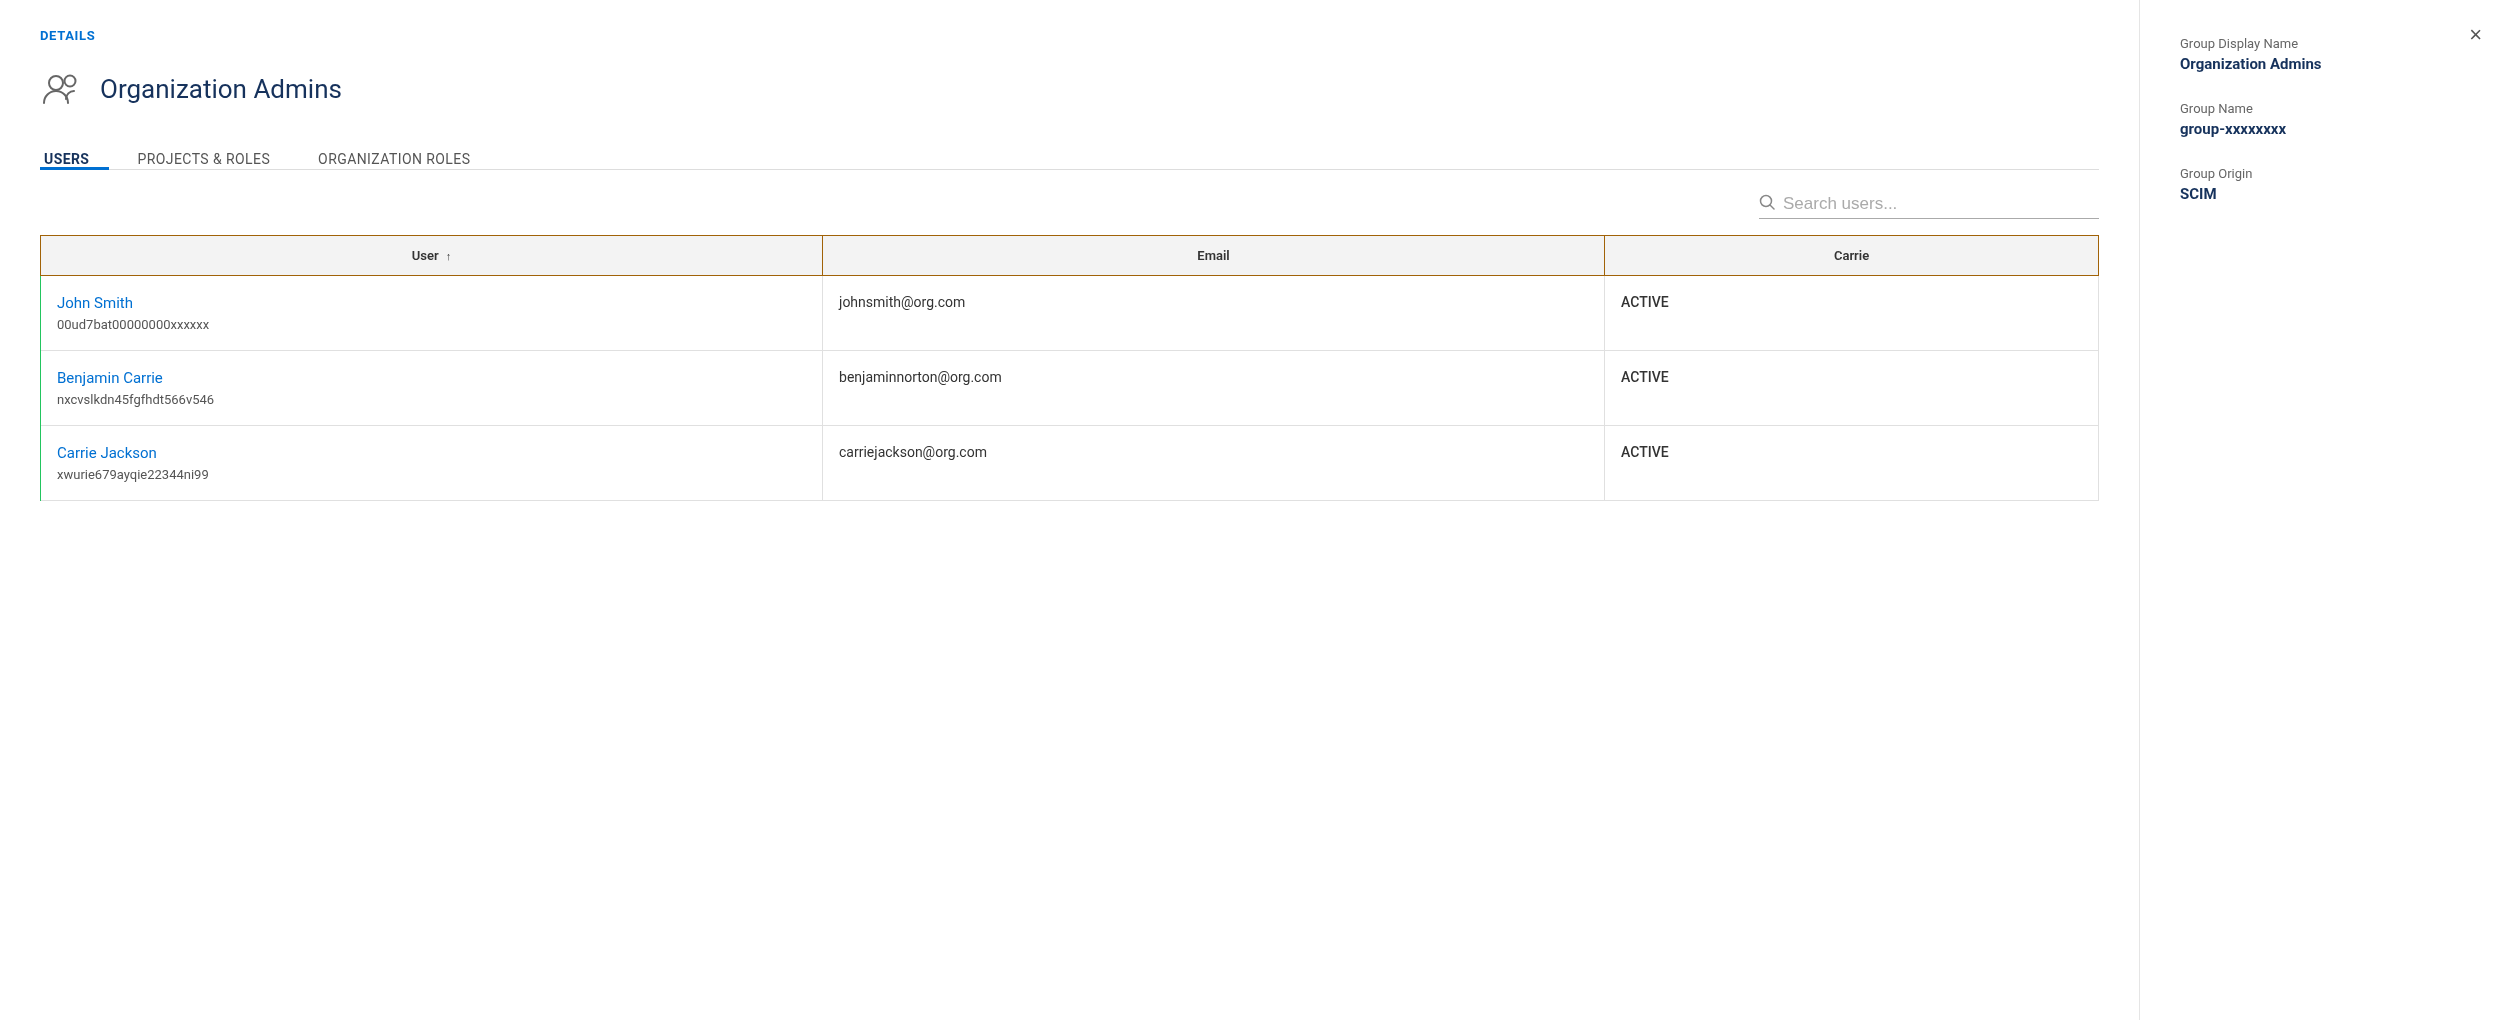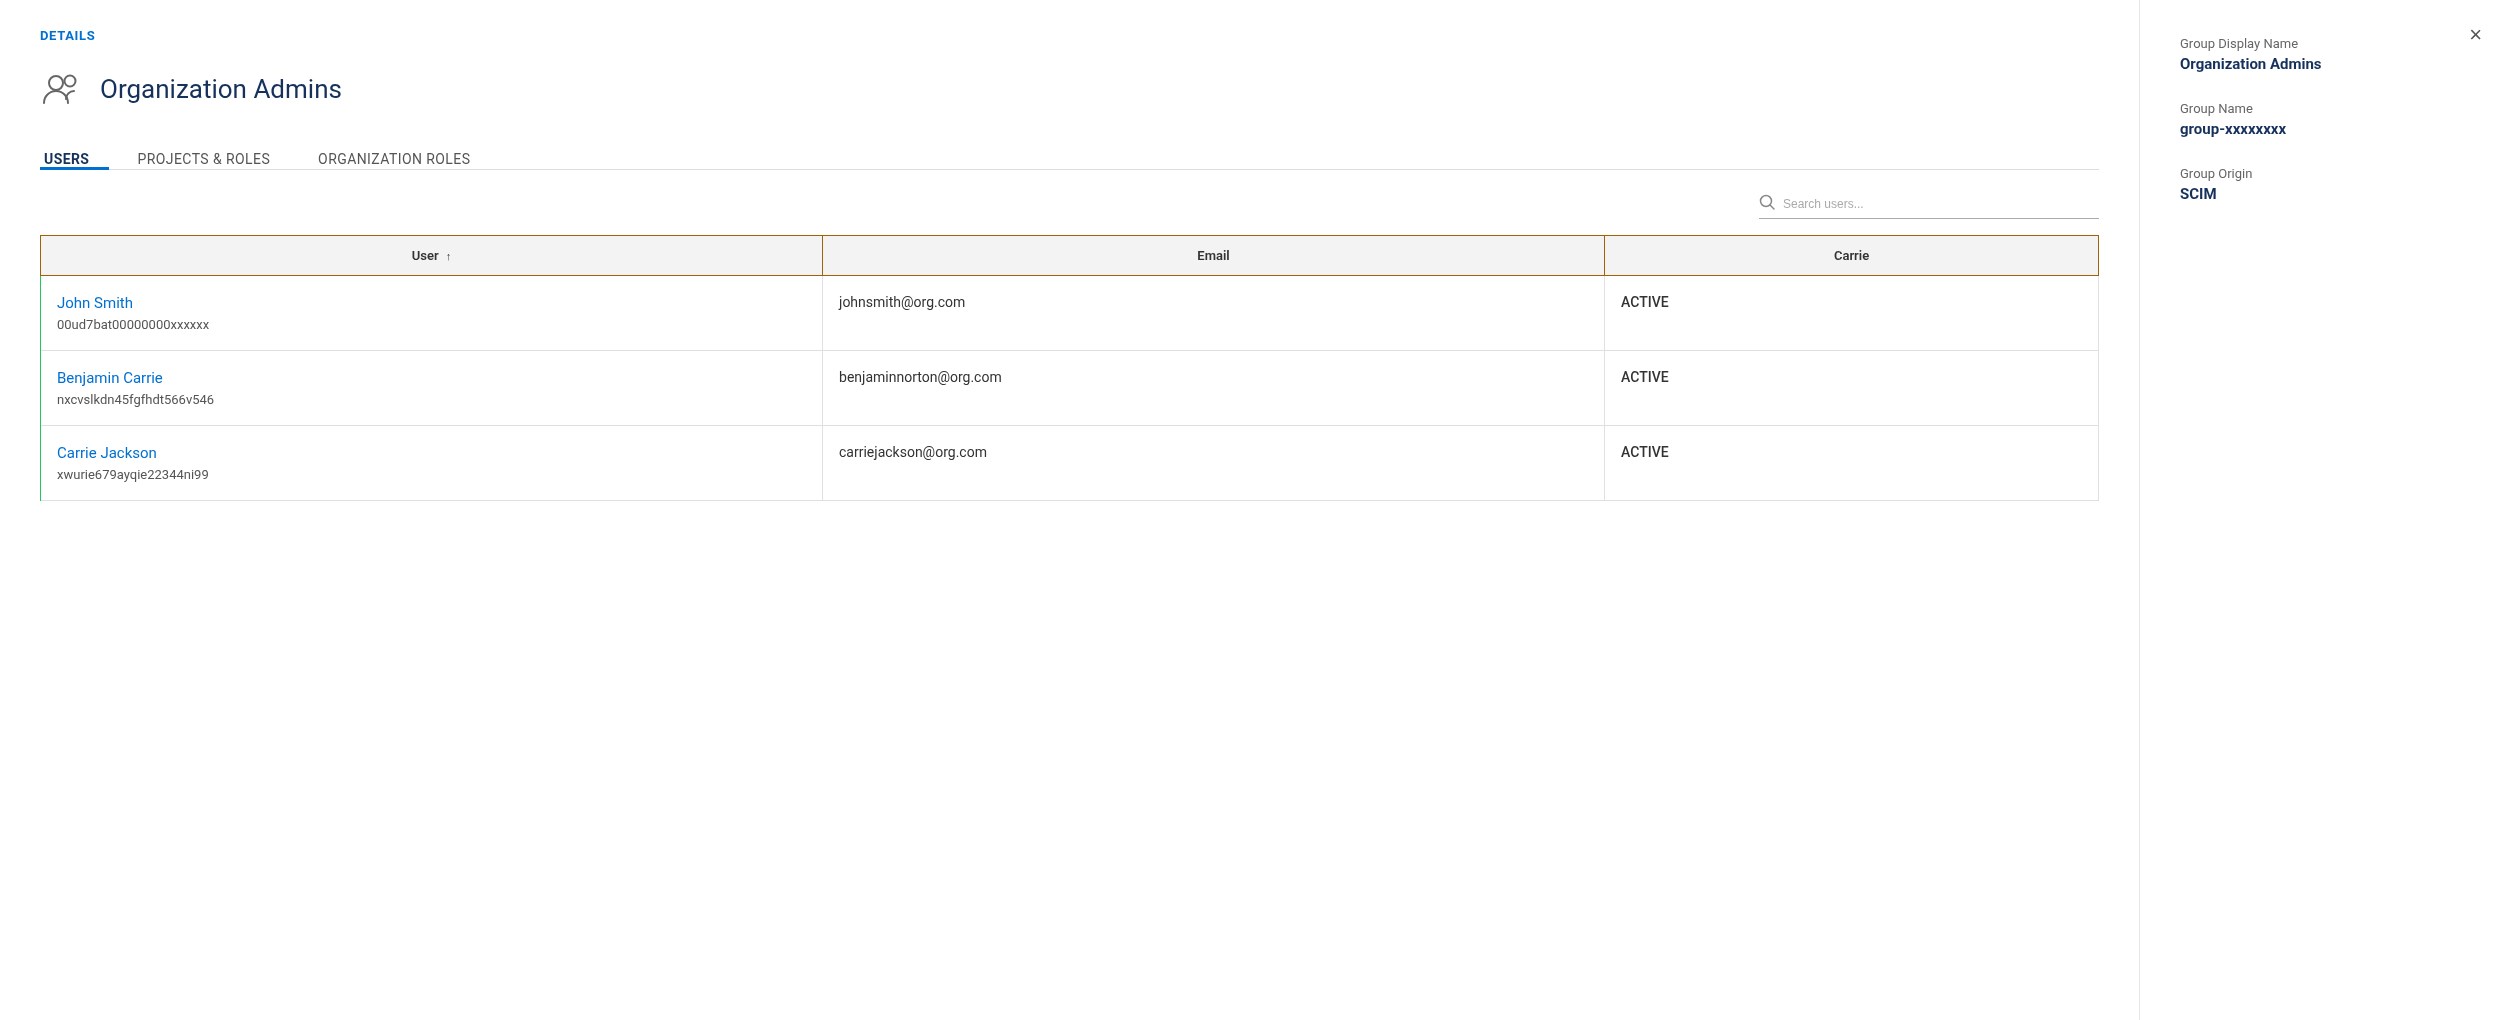--- a/index.html
+++ b/index.html
@@ -106,21 +106,21 @@
       padding-bottom: 4px;
     }
     .search-icon-wrap {
       color: #888;
       margin-right: 8px;
       font-size: 16px;
     }
     .search-input {
       border: none;
       outline: none;
-      font-size: 12px;
+      font-size: 17px;
       color: #333;
       width: 100%;
       background: transparent;
     }
     .search-input::placeholder { color: #aaa; }
 
     
     .user-table {
       width: 100%;
       border-collapse: collapse;

